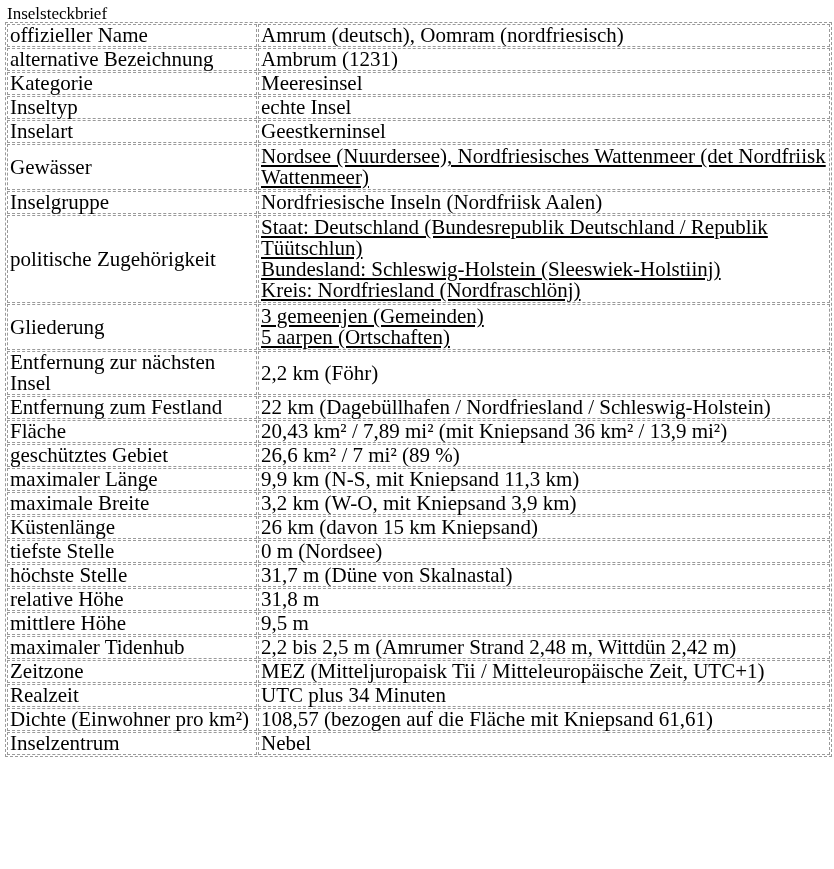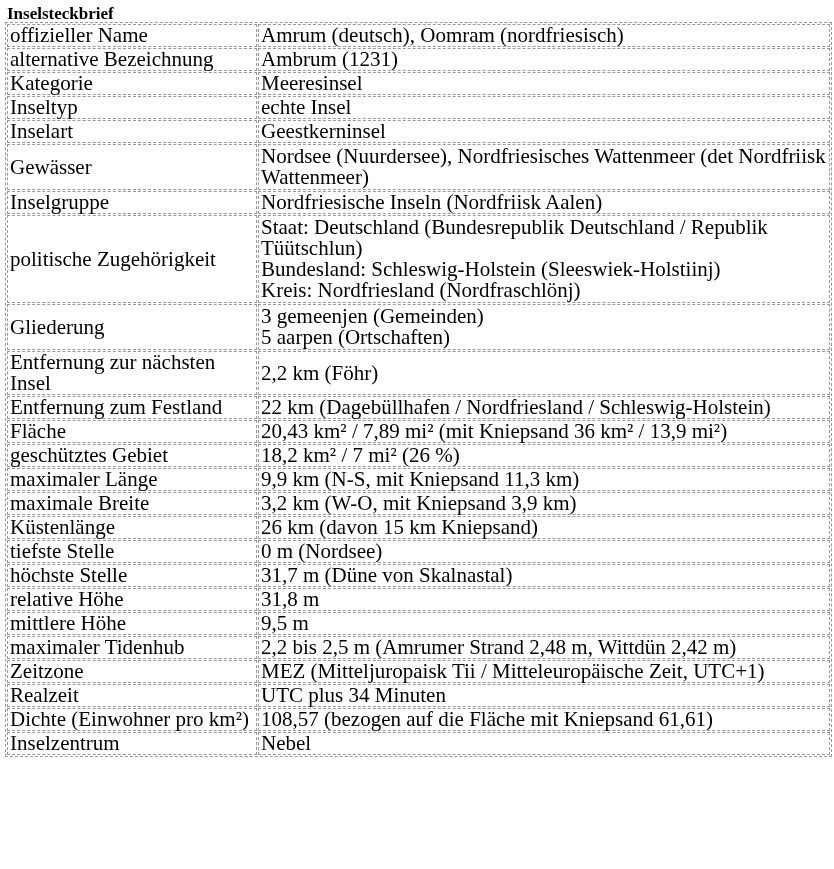--- a/index.html
+++ b/index.html
@@ -8,21 +8,21 @@
       background: #ffffff;
     }
     body {
       width: 834px;
       height: 869px;
       overflow: hidden;
       font-family: "Liberation Serif", "DejaVu Serif", serif;
       color: #000000;
     }
     .caption {
-      font-weight: bold;
+      font-weight: normal;
       font-size: 17px;
       line-height: 20px;
       padding-left: 7px;
       padding-top: 4px;
       height: 22px;
       box-sizing: border-box;
     }
     table.steckbrief {
       margin-left: 5px;
       width: 827px;
@@ -39,20 +39,21 @@
       vertical-align: middle;
       height: 23px;
       box-sizing: border-box;
     }
     td.label-cell {
       width: 250px;
     }
     .multi {
       padding-top: 1px !important;
       padding-bottom: 1px !important;
+      text-decoration: underline;
     }
     .multi span {
       display: block;
     }
   </style>
 </head>
 <body>
 
 <div class="caption">Inselsteckbrief</div>
 
@@ -111,21 +112,21 @@
     <tr>
       <td class="label-cell">Entfernung zum Festland</td>
       <td>22 km (Dagebüllhafen / Nordfriesland / Schleswig-Holstein)</td>
     </tr>
     <tr>
       <td class="label-cell">Fläche</td>
       <td>20,43 km² / 7,89 mi² (mit Kniepsand 36 km² / 13,9 mi²)</td>
     </tr>
     <tr>
       <td class="label-cell">geschütztes Gebiet</td>
-      <td>18,2 km² / 7 mi² (26 %)</td>
+      <td>26,6 km² / 7 mi² (89 %)</td>
     </tr>
     <tr>
       <td class="label-cell">maximaler Länge</td>
       <td>9,9 km (N-S, mit Kniepsand 11,3 km)</td>
     </tr>
     <tr>
       <td class="label-cell">maximale Breite</td>
       <td>3,2 km (W-O, mit Kniepsand 3,9 km)</td>
     </tr>
     <tr>

